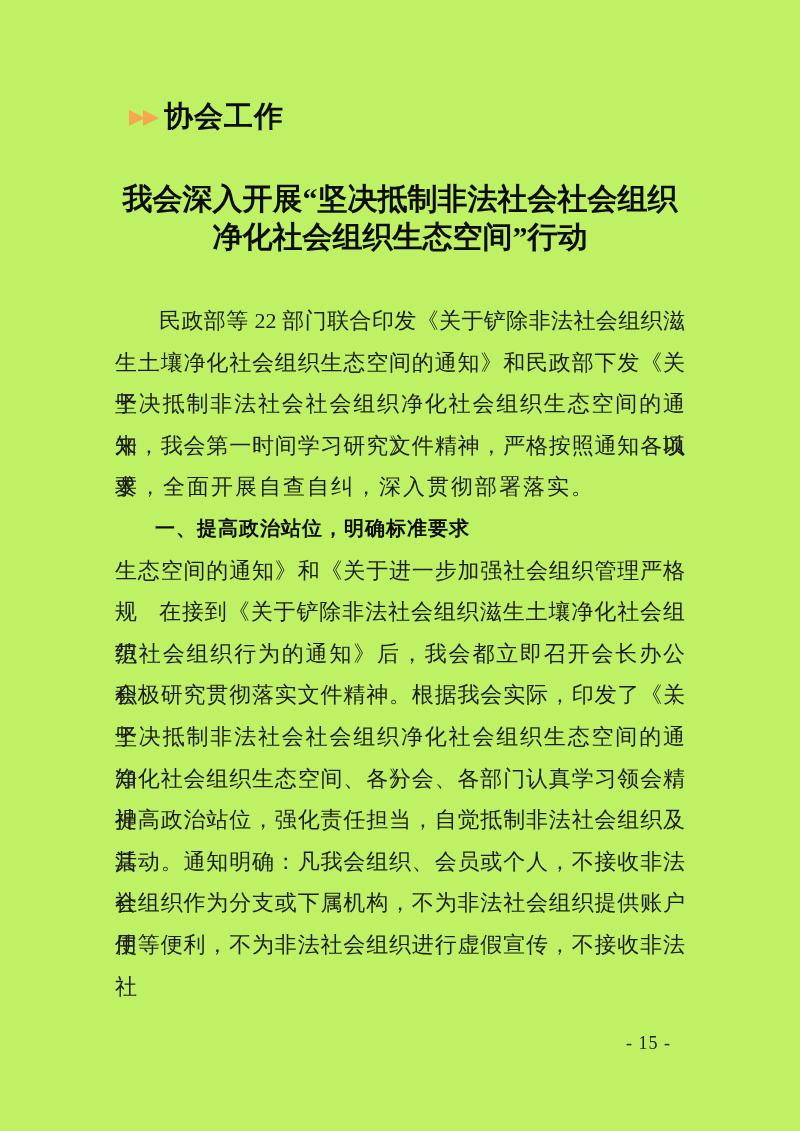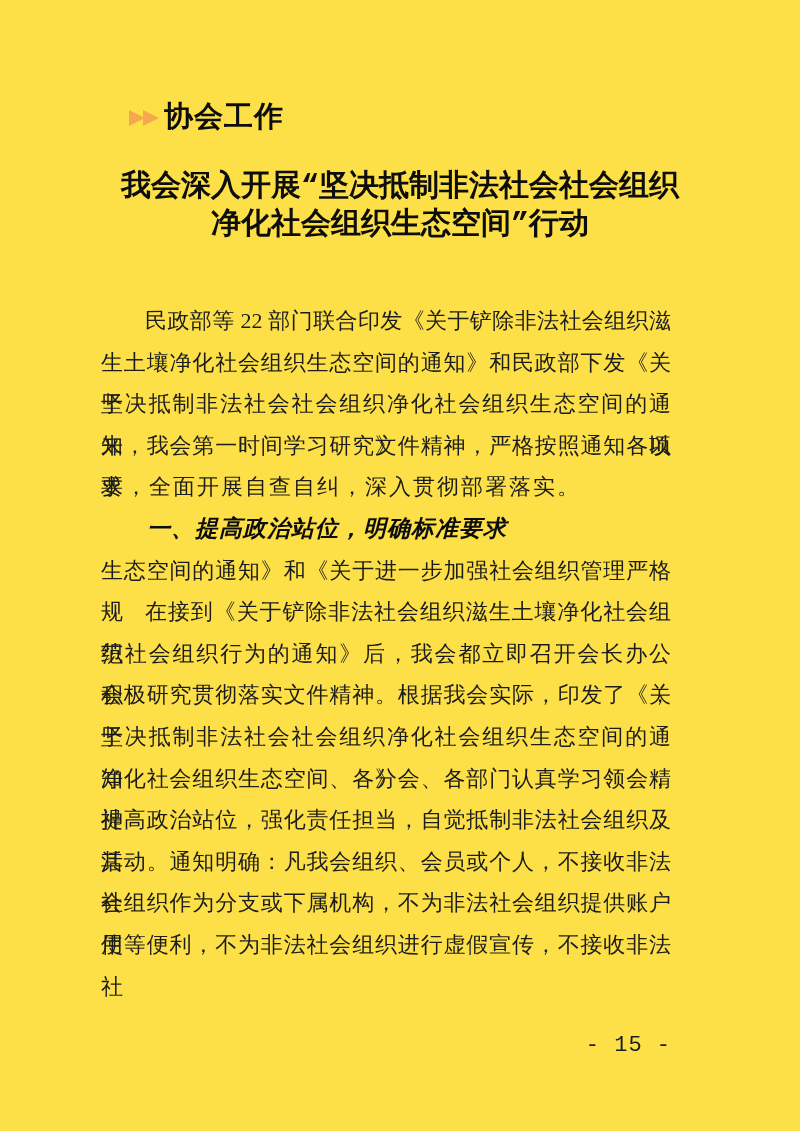--- a/index.html
+++ b/index.html
@@ -4,21 +4,21 @@
 <style>
   html, body {
     margin: 0;
     padding: 0;
     background: #ffffff;
   }
   .page {
     position: relative;
     width: 800px;
     height: 1131px;
-    background: #fde047;
+    background: #bef264;
     overflow: hidden;
     font-family: "Liberation Serif", "DejaVu Serif", serif;
     color: #1c1c1c;
   }
   
   .header {
     position: absolute;
     left: 129px;
     top: 99px;
     display: flex;
@@ -43,68 +43,67 @@
     font-family: "Liberation Sans", "DejaVu Sans", sans-serif;
     font-weight: bold;
     font-size: 29px;
     color: #0d0d0d;
     margin-left: 5px;
     letter-spacing: 1px;
   }
   
   .title {
     position: absolute;
-    top: 168px;
+    top: 180px;
     left: 0;
     right: 0;
     margin: 0;
     text-align: center;
-    font-family: Liberation Mono, monospace;
+    font-family: Liberation Serif, serif;
     font-weight: bold;
     font-size: 30px;
     line-height: 38px;
     color: #0d0d0d;
   }
   .title .tline { display: block; }
   
   .content {
     position: absolute;
-    left: 101px;
+    left: 115px;
     top: 300px;
     width: 570px;
     font-size: 22px;
   }
   .content > div {
     height: 41.6px;
     line-height: 41.6px;
     white-space: nowrap;
   }
   .jline {
     text-align: justify;
     text-align-last: justify;
     white-space: normal !important;
   }
   .indent { text-indent: 2em; }
   .lastline { letter-spacing: 2px; }
   .heading {
     font-family: "Liberation Sans", "DejaVu Sans", sans-serif;
     font-weight: bold;
-    font-size: 23px;
+    font-size: 20px;
     text-indent: 2em;
     letter-spacing: 1px;
     color: #0d0d0d;
-    font-style: italic;
   }
   
   .footer {
     position: absolute;
     top: 1033px;
     right: 129px;
-    font-family: Liberation Mono, monospace;
-    font-size: 22px;
+    font-family: Liberation Serif, serif;
+    font-size: 18px;
     color: #1c1c1c;
     letter-spacing: 1px;
   }
 </style>
 </head>
 <body>
 
 <div class="page">
 
   <div class="header">

